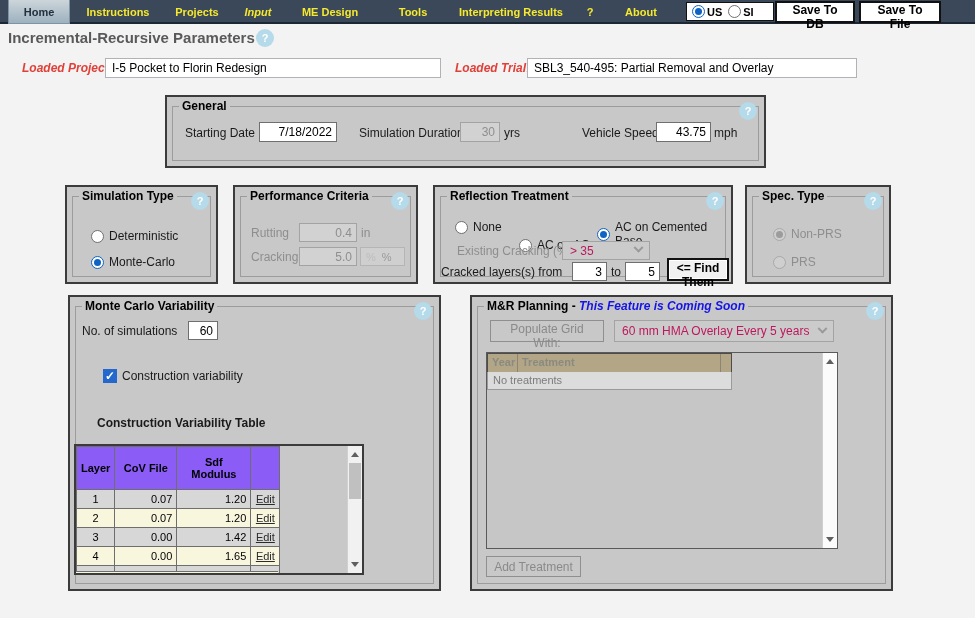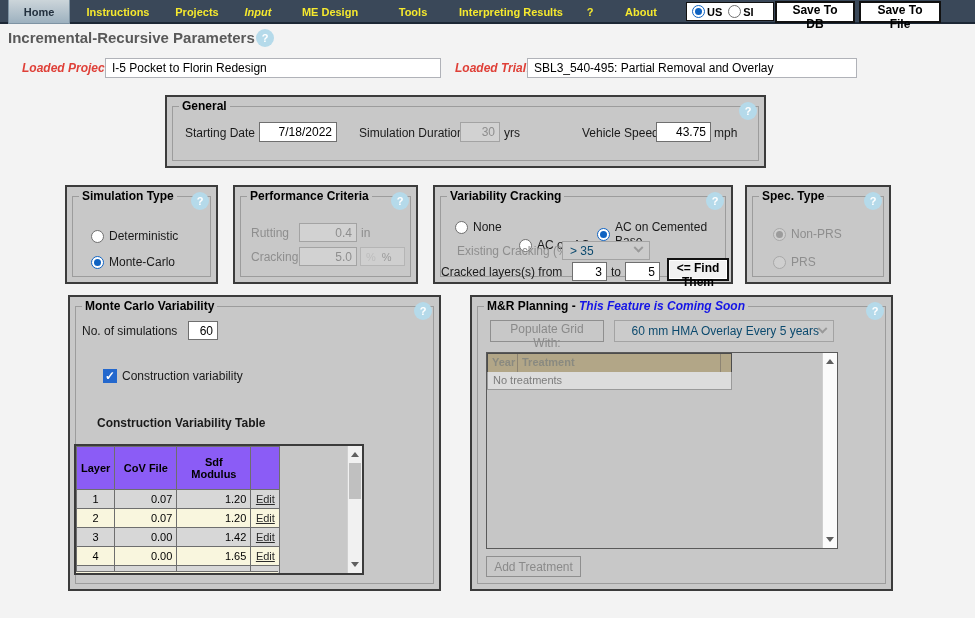--- a/index.html
+++ b/index.html
@@ -30,21 +30,21 @@
   .radio.rdis.checked::after { background:#9c9c9c; }
   .checkbox { display:inline-block; width:14px; height:14px; background:#2468cd; border:1px solid #2468cd;
               color:#fff; position:relative; flex:none; }
   .checkbox::after { content:"✓"; position:absolute; left:1px; top:-1px; font-size:12px; font-weight:bold; color:#fff; }
   .opt { position:absolute; display:flex; align-items:center; gap:5px; font-size:12px; color:#1a1a1a; cursor:pointer; }
   .opt.odis { color:#8e8e8e; cursor:default; }
 
   .tb { border:1px solid #6f6f6f; background:#fff; font-size:12px; font-family:inherit; padding:0 4px; }
   .tb.num { text-align:right; }
   .tb.tdis { background:#d2d2d2; color:#8e8e8e; border-color:#a3a3a3; }
-  .dd { background:#cbcbcb; border:1px solid #a3a3a3; color:#0c4a6e; font-size:12px; display:flex;
+  .dd { background:#cbcbcb; border:1px solid #a3a3a3; color:#be185d; font-size:12px; display:flex;
         align-items:center; justify-content:space-between; padding:0 7px; cursor:default; }
   .chev { width:7px; height:7px; border-right:2px solid #9a9a9a; border-bottom:2px solid #9a9a9a;
           transform:rotate(45deg) translate(-2px,-2px); flex:none; }
   .lbl { font-size:12px; color:#1a1a1a; position:absolute; white-space:nowrap; }
   .lbl.ldis { color:#8e8e8e; }
 
   
   .page-title { position:absolute; left:8px; top:29px; font-size:15px; font-weight:bold; color:#595959; }
   .title-help { position:absolute; left:256px; top:29px; }
   .loaded-label { position:absolute; top:61px; color:#df4038; font-weight:bold; font-style:italic; font-size:12px; }
@@ -170,21 +170,21 @@
     <div class="lbl ldis" style="left:16px;top:63px;">Cracking</div>
     <input class="tb num tdis" style="position: absolute; left: 64px; top: 60px; width: 58px; height: 19px;" value="5.0">
     <div style="position:absolute;left:125px;top:60px;width:45px;height:19px;background:#cfcfcf;border:1px solid #b5b5b5;font-size:11px;display:flex;align-items:center;gap:6px;padding:0 5px;">
       <span style="color:#bdbdbd;">%</span>
       <span style="color:#9a9a9a;">%</span>
     </div>
   </div>
 
   <div class="panel" style="left:433px;top:185px;width:300px;height:99px;">
     <fieldset class="gbox">
-        <legend>Variability Cracking</legend>
+        <legend>Reflection Treatment</legend>
       </fieldset>
     <div class="help">?</div>
     <div class="opt" style="left:20px;top:33px;">
       <span class="radio"></span>
       <span>None</span>
     </div>
     <div class="opt" style="left:84px;top:51px;">
       <span class="radio"></span>
       <span>AC on AC</span>
     </div>
@@ -289,21 +289,21 @@
   </div>
 
   <div class="panel" style="left:470px;top:295px;width:423px;height:296px;">
     <fieldset class="gbox">
       <legend>
         <span>M&amp;R Planning - </span><span class="legend-blue">This Feature is Coming Soon</span>
       </legend>
     </fieldset>
     <div class="help">?</div>
     <button class="mr-btn" style="left:18px;top:23px;width:114px;height:22px;">Populate Grid With:</button>
-    <div class="dd" style="position:absolute;left:142px;top:23px;width:220px;height:22px;justify-content:flex-end;">
+    <div class="dd" style="position:absolute;left:142px;top:23px;width:220px;height:22px;">
       <span style="overflow:hidden;white-space:nowrap;">60 mm HMA Overlay Every 5 years</span>
       <span class="chev"></span>
     </div>
 
     <div class="mr-grid">
       <div class="mr-head">
         <div class="hc" style="width:30px;">Year</div>
         <div class="hc" style="width:203px;">Treatment</div>
         <div class="hc" style="flex:1;border-right:none;"></div>
       </div>

